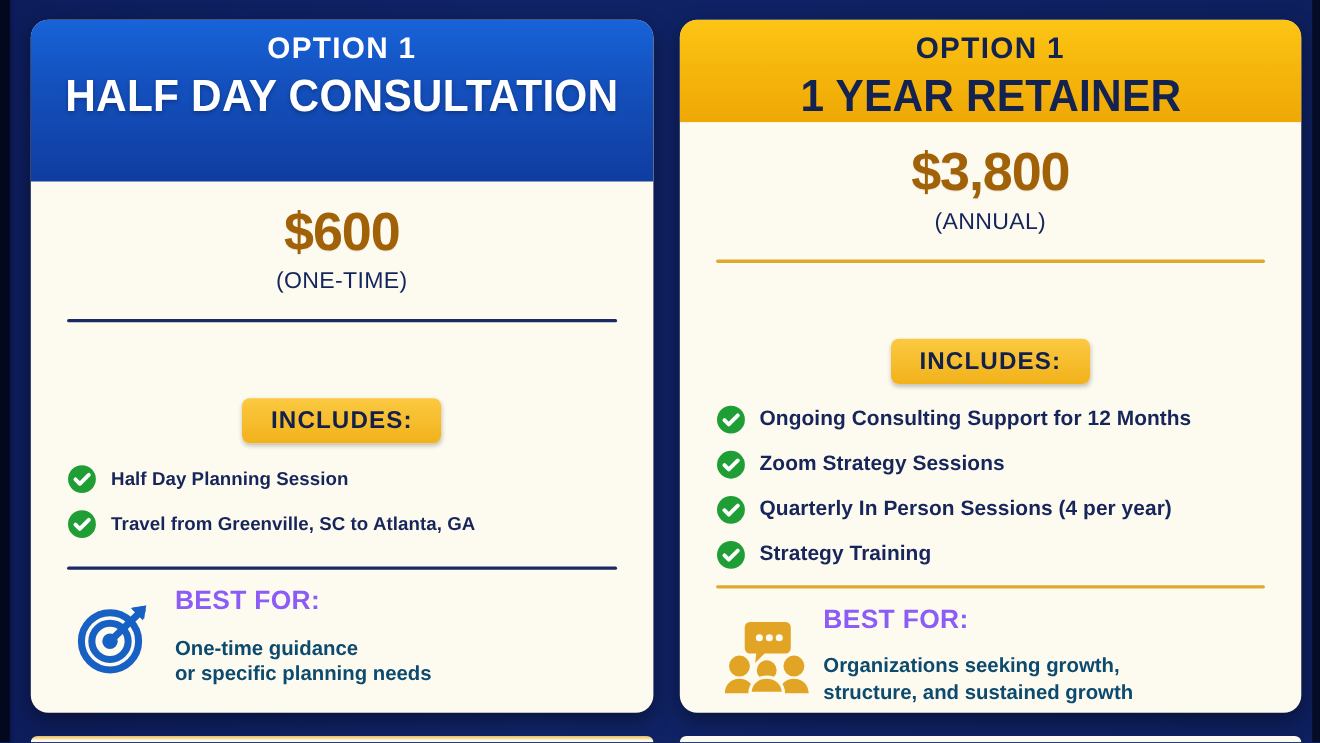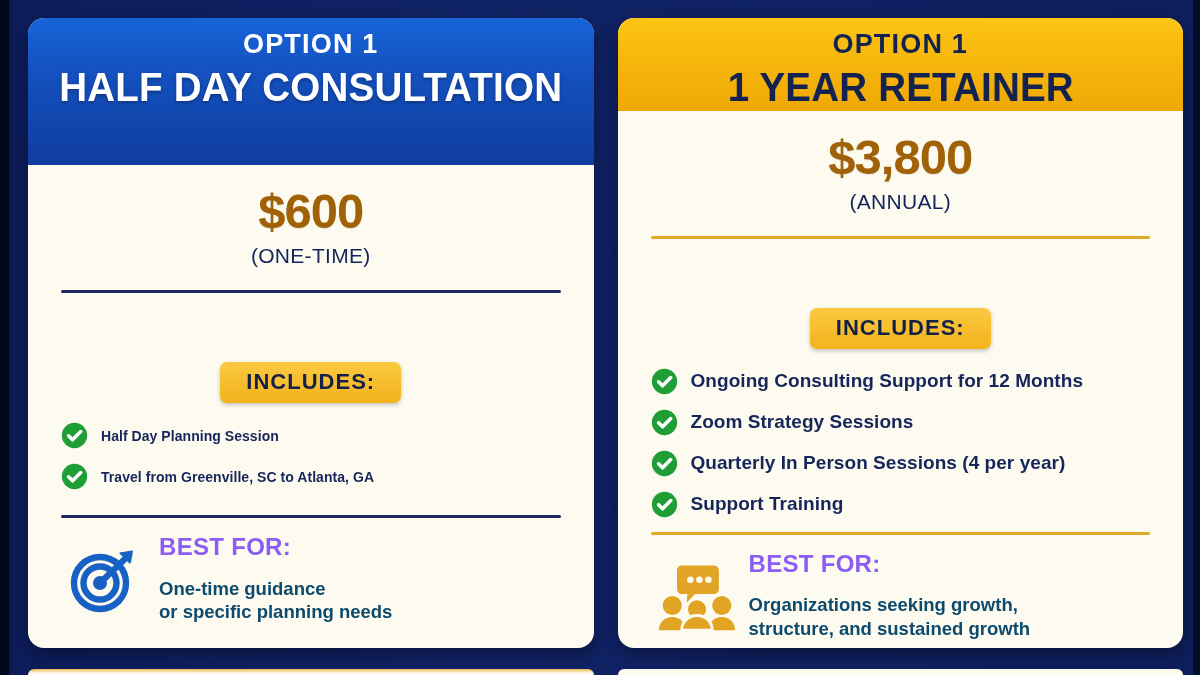--- a/index.html
+++ b/index.html
@@ -162,21 +162,21 @@
     width: 27px;
     height: 27px;
   }
   .feature-text {
     font-size: 19px;
     font-weight: 700;
     color: #16255a;
     letter-spacing: .05px;
     white-space: nowrap;
   }
-  .card--blue .feature-text { font-size: 14px; }
+  .card--blue .feature-text { font-size: 17px; }
 
   .spacer { flex: 1 1 auto; }
 
   .rule-bottom {
     height: 3px;
     border-radius: 2px;
     margin-bottom: 16px;
   }
   .card--blue .rule-bottom { background: #1b2a63; }
   .card--gold .rule-bottom { background: #e0a92c; }
@@ -340,21 +340,21 @@
             </span>
             <span class="feature-text">Quarterly In Person Sessions (4 per year)</span>
           </li>
           <li class="feature">
             <span class="check">
               <svg viewBox="0 0 32 32" width="27" height="27">
                 <circle cx="16" cy="16" r="15" fill="#1e9e35"></circle>
                 <path d="M9 16.4l4.7 4.7L23.4 11.4" fill="none" stroke="#ffffff" stroke-width="4.2" stroke-linecap="round" stroke-linejoin="round"></path>
               </svg>
             </span>
-            <span class="feature-text">Support Training</span>
+            <span class="feature-text">Strategy Training</span>
           </li>
         </ul>
 
         <div class="spacer"></div>
 
         <div class="rule-bottom"></div>
 
         <div class="bestfor">
           <span class="bestfor-icon">
             <svg viewBox="0 0 84 72" width="80" height="72">

